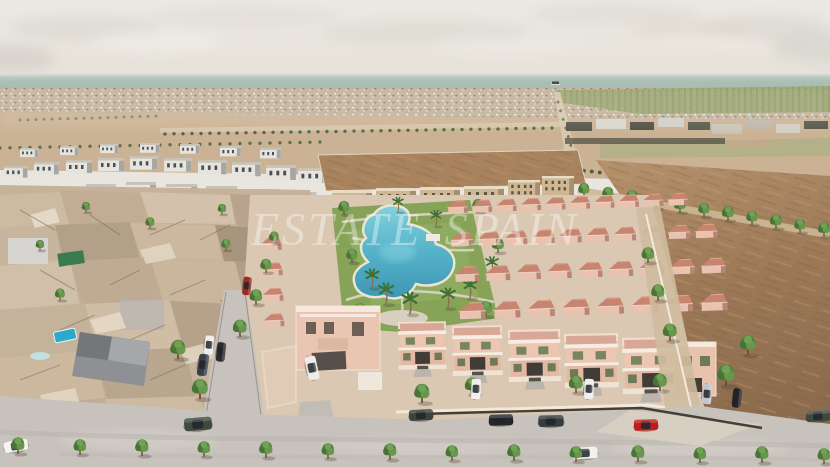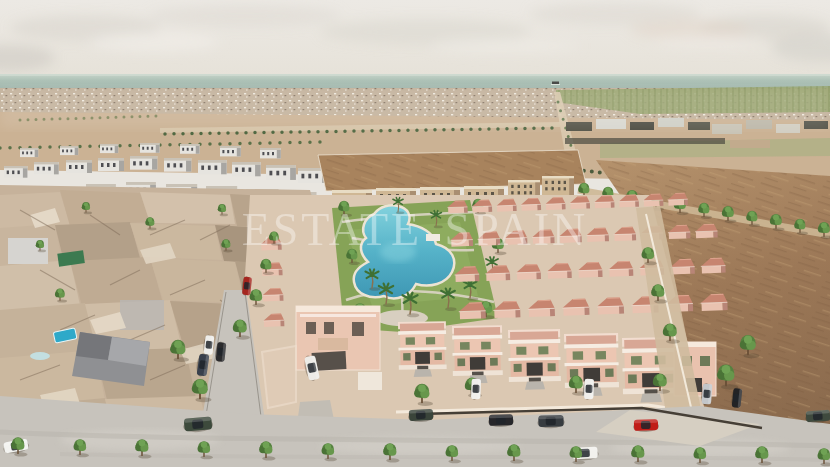--- a/index.html
+++ b/index.html
@@ -2,21 +2,21 @@
 <html><head>
 <meta charset="utf-8">
 <style>
   html,body{margin:0;padding:0;background:#888;}
   #stage{position:relative;width:830px;height:467px;overflow:hidden;background:#e9e6e0;
          font-family:"Liberation Sans",sans-serif;}
   #stage svg{position:absolute;left:0;top:0;display:block;}
   .watermark{position:absolute;left:0;right:0;top:207px;text-align:center;
     font-family:"Liberation Serif",serif;font-size:46px;font-weight:400;line-height:1;
     color:rgba(255,255,255,0.38);letter-spacing:3px;word-spacing:8px;white-space:nowrap;
-    pointer-events:none;user-select:none;}
+    pointer-events:none;user-select:none;font-style:italic;}
 </style>
 </head>
 <body>
 
 <div id="stage">
 <svg width="830" height="467" viewBox="0 0 830 467">
   <defs>
     <linearGradient id="skyG" x1="0" y1="0" x2="0" y2="1">
       <stop offset="0" stop-color="#ece9e4"></stop>
           <stop offset="0.6" stop-color="#e8e4dc"></stop>

